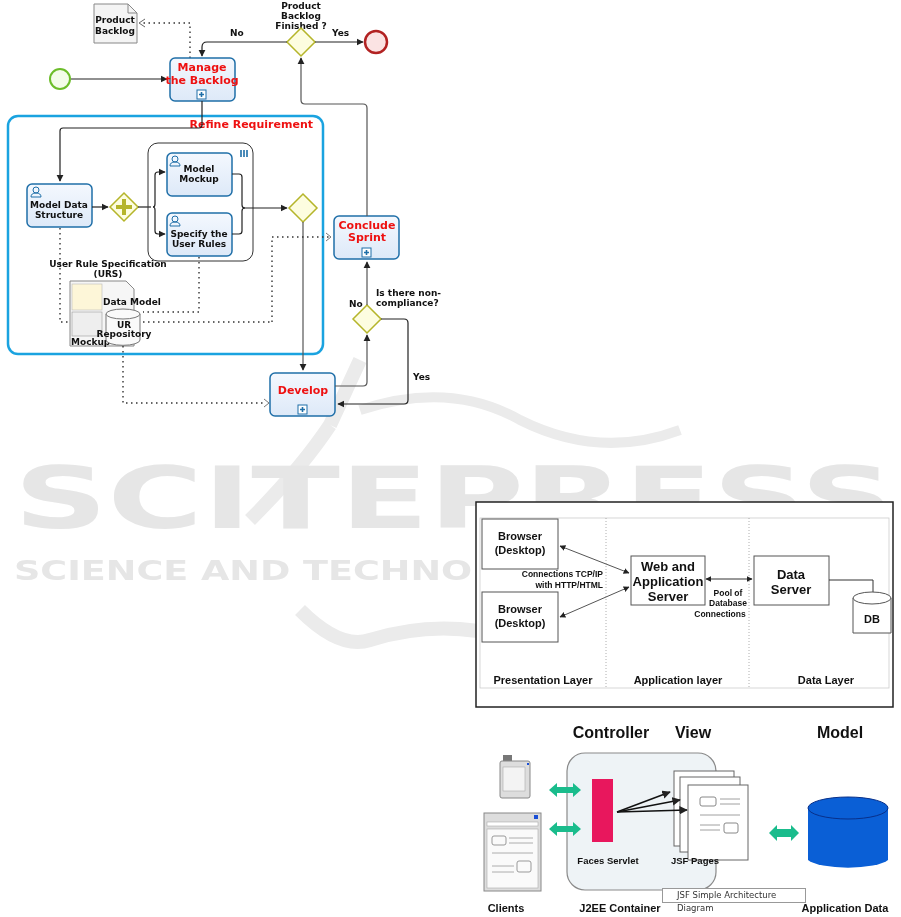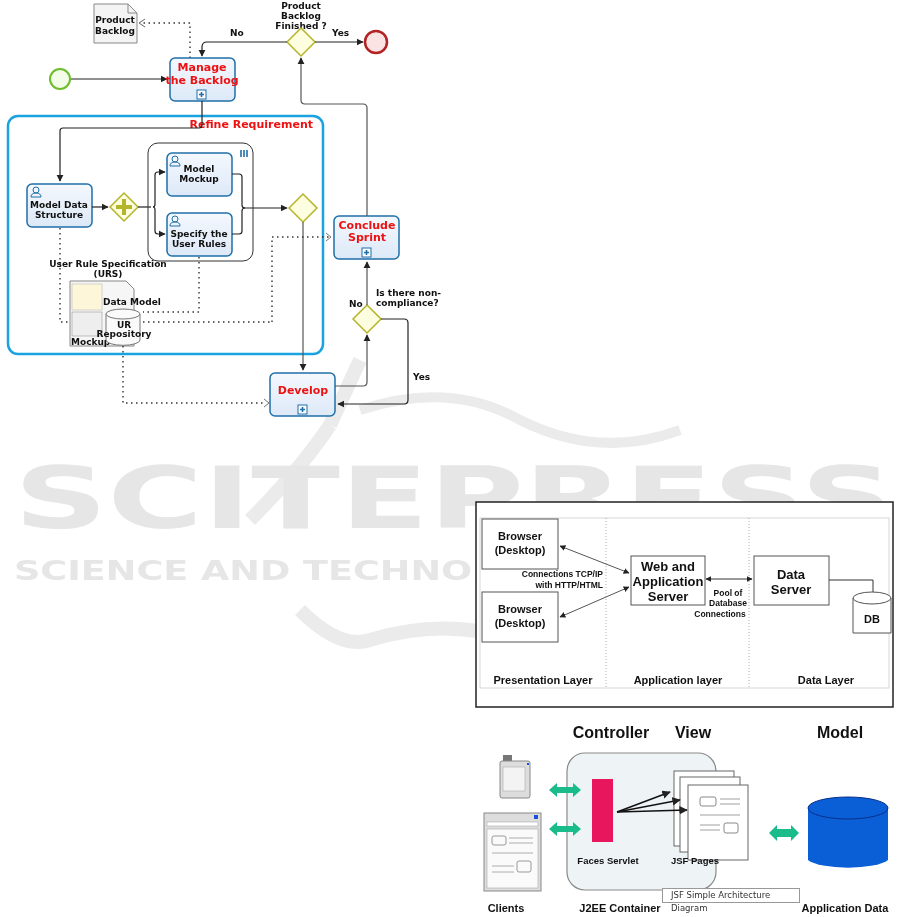--- a/index.html
+++ b/index.html
@@ -3,21 +3,21 @@
   <meta charset="utf-8">
   <style>
     html, body { margin:0; padding:0; background:#ffffff; }
     body { width:901px; height:917px; position:relative; overflow:hidden; font-family:"Liberation Sans", sans-serif; }
     svg { position:absolute; left:0; top:0; }
     .wm { font-family:"DejaVu Sans", sans-serif; font-weight:bold; fill:#e6e6e6; }
     .bp-t { font-family:"DejaVu Sans", sans-serif; font-weight:bold; font-size:9px; fill:#111; }
     .bp-red { font-family:"DejaVu Sans", sans-serif; font-weight:bold; font-size:11px; fill:#ee1111; }
     .ar-t { font-family:"Liberation Sans", sans-serif; font-weight:bold; fill:#111; }
     .jsf-t { font-family:"Liberation Sans", sans-serif; font-weight:bold; fill:#111; }
-    .tooltip { position:absolute; left:662px; top:888px; width:128px; height:13px; border:1px solid #999; background:#fff; font-family:"DejaVu Sans", sans-serif; font-size:8.5px; color:#333; line-height:13px; padding-left:8px; box-sizing:content-box; }
+    .tooltip { position:absolute; left:662px; top:888px; width:128px; height:13px; border:1px solid #999; background:#fff; font-family:"DejaVu Sans", sans-serif; font-size:8.5px; color:#333; line-height:13px; padding-left:14px; box-sizing:content-box; }
   </style>
 </head>
 <body>
 
 <svg width="901" height="917" viewBox="0 0 901 917">
   <defs>
     <marker id="ah" viewBox="0 0 10 10" refX="9" refY="5" markerWidth="7" markerHeight="7" orient="auto-start-reverse">
       <path d="M0,0 L10,5 L0,10 z" fill="#111"></path>
     </marker>
     <marker id="aho" viewBox="0 0 10 10" refX="9" refY="5" markerWidth="7" markerHeight="7" orient="auto-start-reverse">

